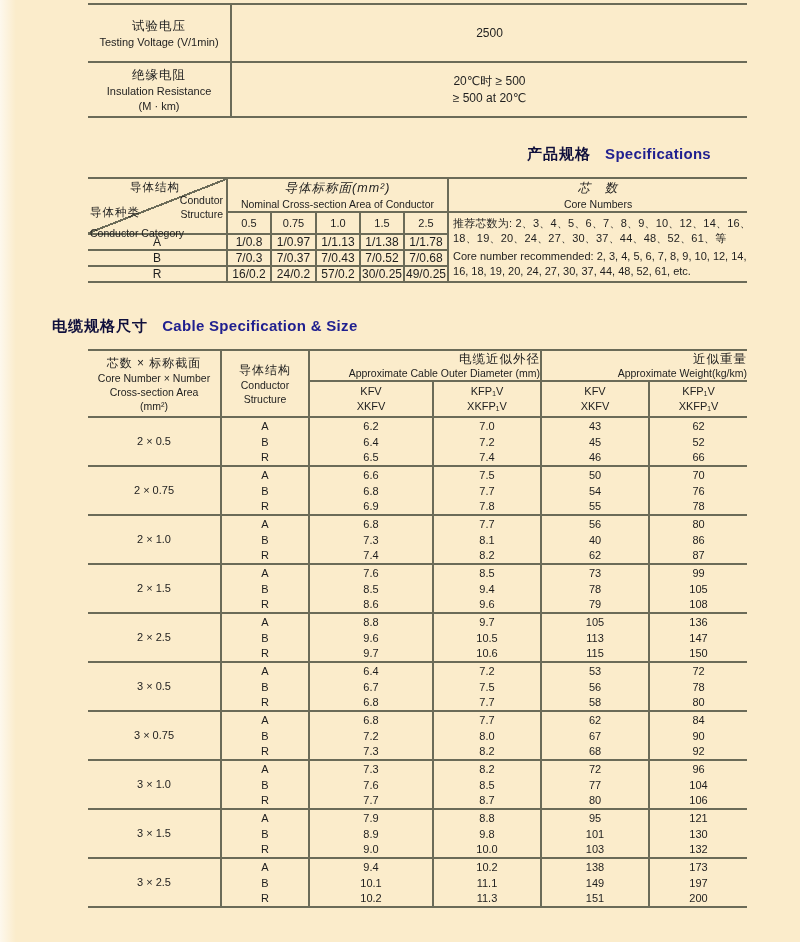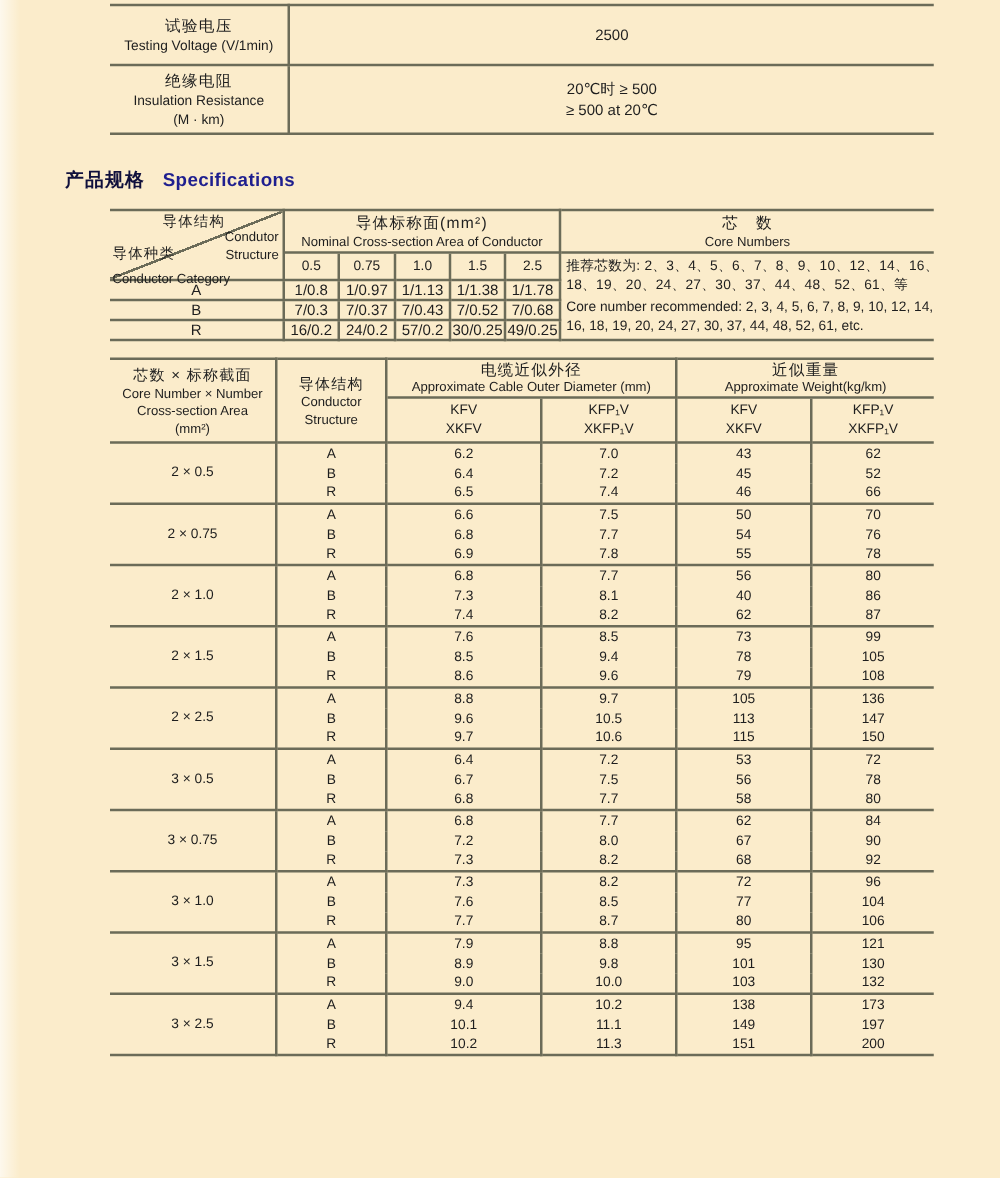--- a/index.html
+++ b/index.html
@@ -17,65 +17,65 @@
   table{border-collapse:separate;border-spacing:0;table-layout:fixed;width:659px;}
   td{vertical-align:middle;text-align:center;border:0 solid var(--line);}
   .cn{font-size:12.5px;letter-spacing:1px;}
   .en{font-size:11px;}
 
   
   .t1{margin-top:3px;}
   .t1 td{border-bottom:2px solid var(--line);}
   .t1 tr.first td{border-top:2px solid var(--line);}
   .t1 td.lbl{border-right:2px solid var(--line);}
-  .t1 tr.r1{height:50px;} .t1 tr.r2{height:55px;} .t1 tr.r3{height:40px;}
+  .t1 tr.r1{height:60px;} .t1 tr.r2{height:55px;} .t1 tr.r3{height:40px;}
   .t1 .cn{line-height:18px;}
   .t1 .en{line-height:15px;}
   .t1 .val{font-size:12px;line-height:17px;}
 
   
   .heading{position:relative;left:-36px;font-weight:bold;font-size:15px;}
   .heading .h-cn{color:var(--cnk);letter-spacing:1px;}
   .heading .h-en{color:var(--nav);margin-left:10px;letter-spacing:.3px;}
-  .hd1{margin-top:27px;margin-bottom:0;}
+  .hd1{margin-top:27px;margin-bottom:0;text-align:right;}
   .hd2{margin-top:34px;margin-bottom:0;}
 
   
   .t2{margin-top:13px;font-size:11px;}
   .t2 tr.h1{height:36px;} .t2 tr.h2{height:22px;} .t2 tr.r{height:16px;}
   .t2 td.corner{
     border-top:2px solid var(--line);border-right:2px solid var(--line);border-bottom:2px solid var(--line);
     position:relative;padding:0;
     background:linear-gradient(to bottom right, transparent 49.2%, var(--line) 49.2%, var(--line) 51.2%, transparent 51.2%);
   }
   .corner span{position:absolute;white-space:nowrap;}
   .corner .cs-cn1{top:1px;left:42px;font-size:11.5px;letter-spacing:1px;}
   .corner .cs-en1{top:15px;right:3px;font-size:10.5px;}
   .corner .cs-cn2{top:26px;left:2px;font-size:11.5px;letter-spacing:1px;}
   .corner .cs-en2{top:29px;right:3px;font-size:10.5px;}
   .corner .cs-en3{top:48px;left:2px;font-size:10.5px;}
   .t2 td.grp{border-top:2px solid var(--line);border-bottom:2px solid var(--line);}
   .t2 td.grp.mid{border-right:2px solid var(--line);}
-  .t2 .grp .cn{line-height:17px;}
+  .t2 .grp .cn{line-height:17px;font-style:italic;}
   .t2 .grp .en{font-size:10.5px;line-height:14px;}
   .t2 td.av{border-right:2px solid var(--line);border-bottom:2px solid var(--line);font-size:11px;}
   .t2 tr.r td{border-right:2px solid var(--line);border-bottom:2px solid var(--line);font-size:12px;}
   .t2 td.coreBody{border-bottom:2px solid var(--line);text-align:left;padding:2px 3px 2px 4px;vertical-align:middle;margin-left:36px;}
   .coreBody div{white-space:nowrap;}
   .coreBody .ccn{font-size:11px;line-height:15px;letter-spacing:.2px;}
   .coreBody .cen{font-size:11px;line-height:15px;}
   .coreBody .cen.gap{margin-top:3px;}
 
   
   .t3{margin-top:13px;}
   .t3 tr.h1{height:32px;} .t3 tr.h2{height:36px;}
   .t3 td.c1h,.t3 td.c2h{border-top:2px solid var(--line);border-right:2px solid var(--line);border-bottom:2px solid var(--line);}
   .t3 .c1h .cn,.t3 .c2h .cn{font-size:12px;line-height:16px;}
   .t3 .c1h .en,.t3 .c2h .en{font-size:10.5px;line-height:14px;}
-  .t3 td.grp3{border-top:2px solid var(--line);border-right:2px solid var(--line);border-bottom:2px solid var(--line);}
+  .t3 td.grp3{border-top:2px solid var(--line);border-right:2px solid var(--line);border-bottom:2px solid var(--line);text-align:right;}
   .t3 td.grp3.last{border-right:0;}
   .t3 .grp3 .cn{line-height:16px;}
   .t3 .grp3 .en{font-size:10.5px;line-height:13px;}
   .t3 td.sub{border-right:2px solid var(--line);border-bottom:2px solid var(--line);font-size:11px;line-height:15px;}
   .t3 td.sub.last{border-right:0;}
   .t3 tbody tr{height:16px;}
   .t3 tbody td{font-size:11px;line-height:15px;}
   .t3 td.size-cell{border-right:2px solid var(--line);border-bottom:2px solid var(--line);}
   .t3 td.struct-cell{border-right:2px solid var(--line);}
   .t3 td.vr{border-right:2px solid var(--line);}
@@ -181,20 +181,24 @@
       <td>R</td>
       <td>16/0.2</td>
       <td>24/0.2</td>
       <td>57/0.2</td>
       <td>30/0.25</td>
       <td>49/0.25</td>
     </tr>
   </tbody>
     </table>
 
+  <div class="heading hd2">
+    <span class="h-cn">电缆规格尺寸</span>
+    <span class="h-en">Cable Specification &amp; Size</span>
+  </div>
 
   <table class="t3">
     <colgroup>
       <col style="width:134px">
         <col style="width:88px">
         <col style="width:124px">
       <col style="width:108px">
         <col style="width:108px">
         <col style="width:97px">
     </colgroup>

